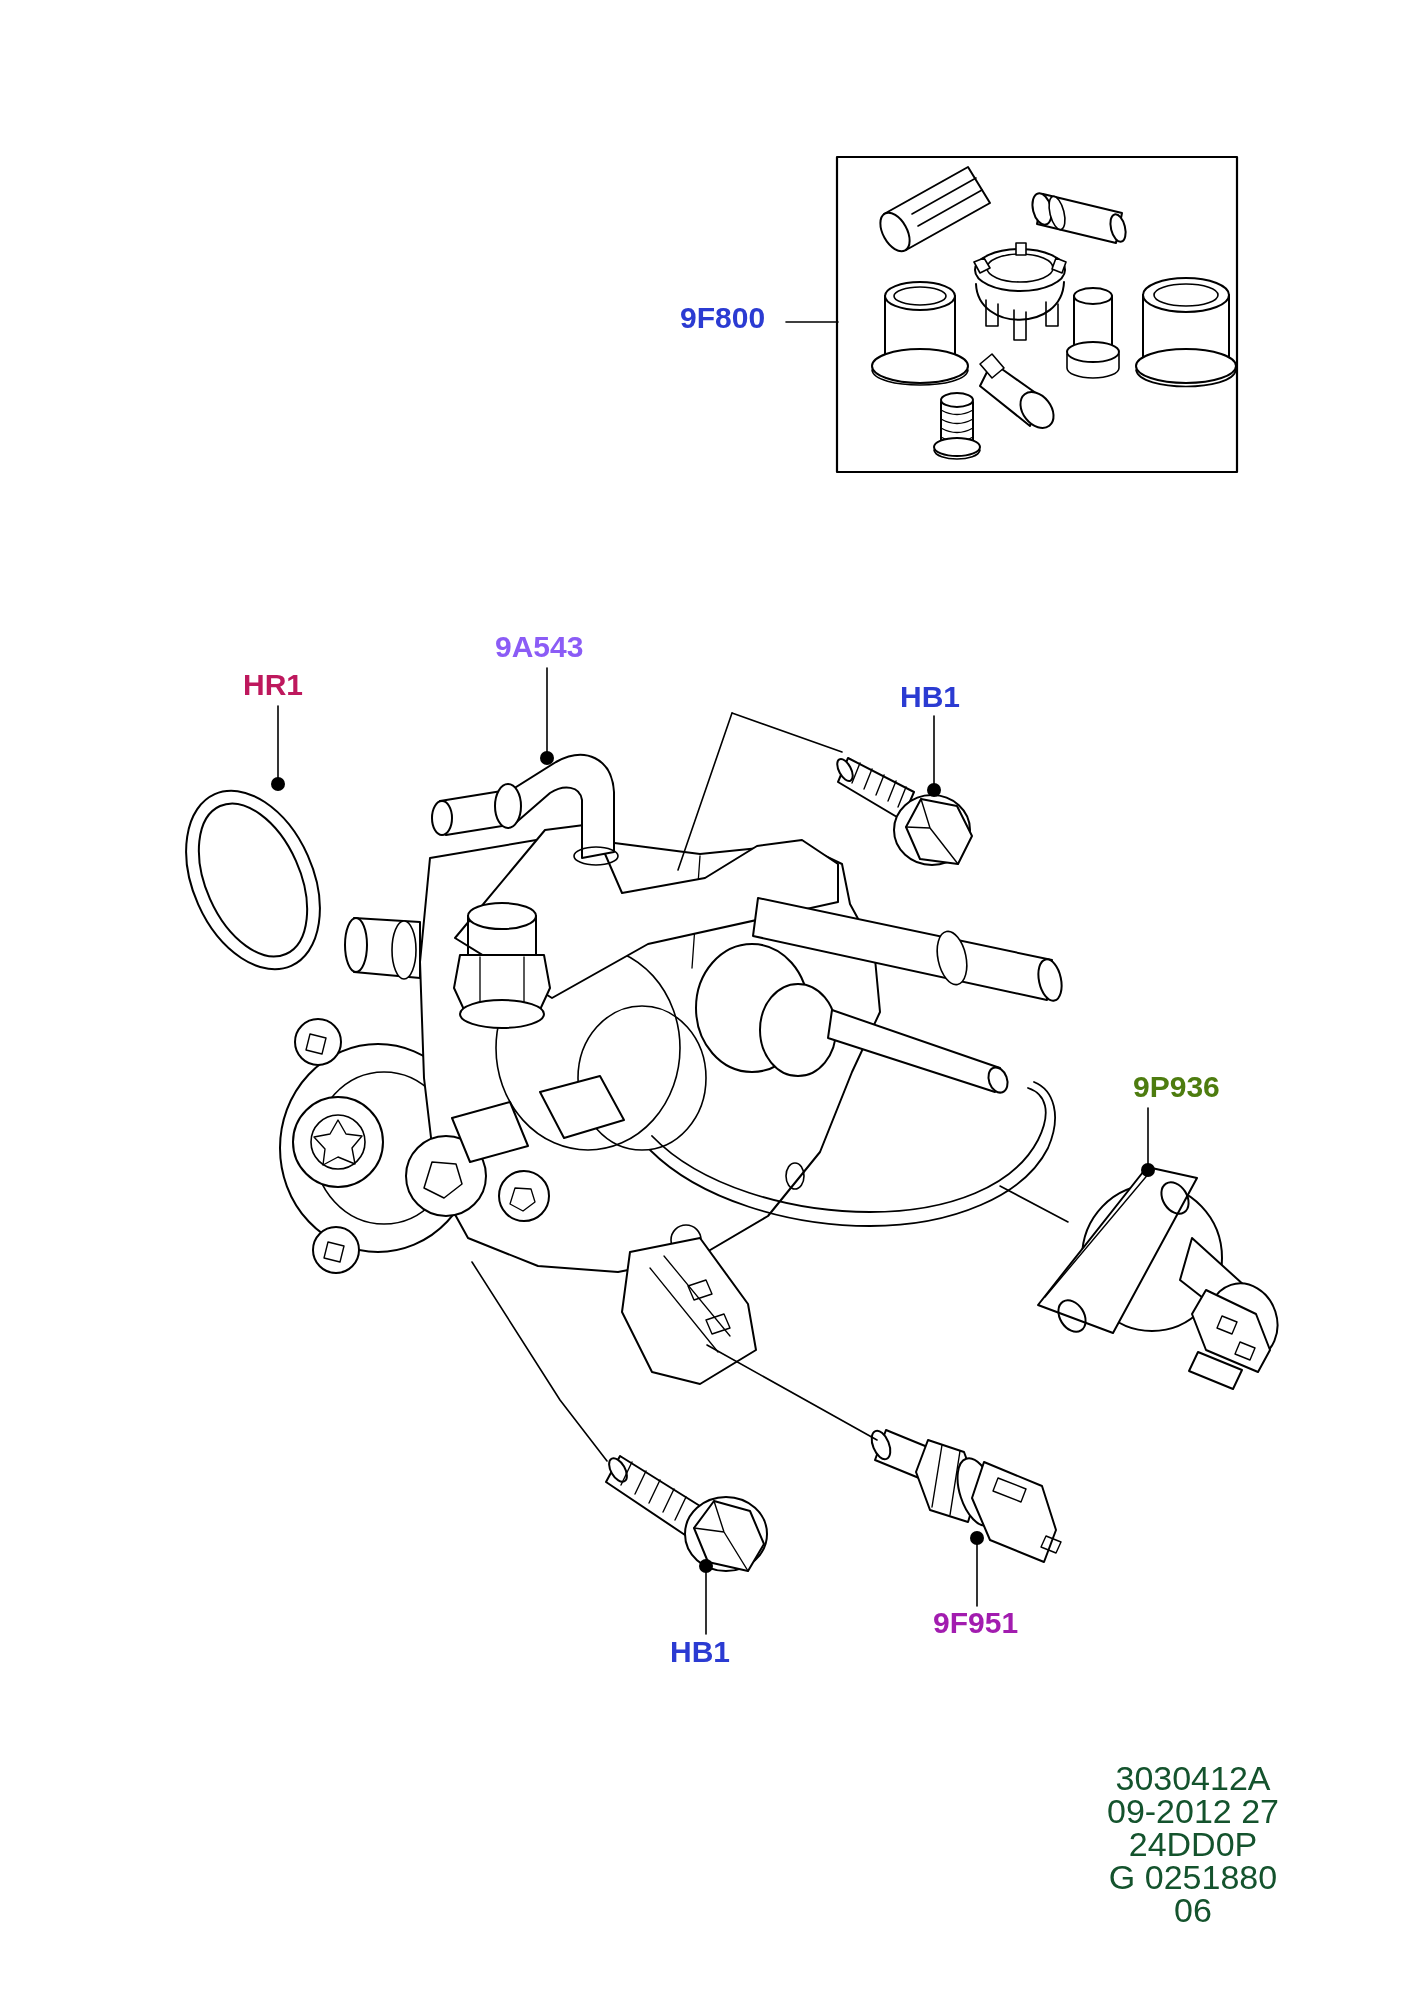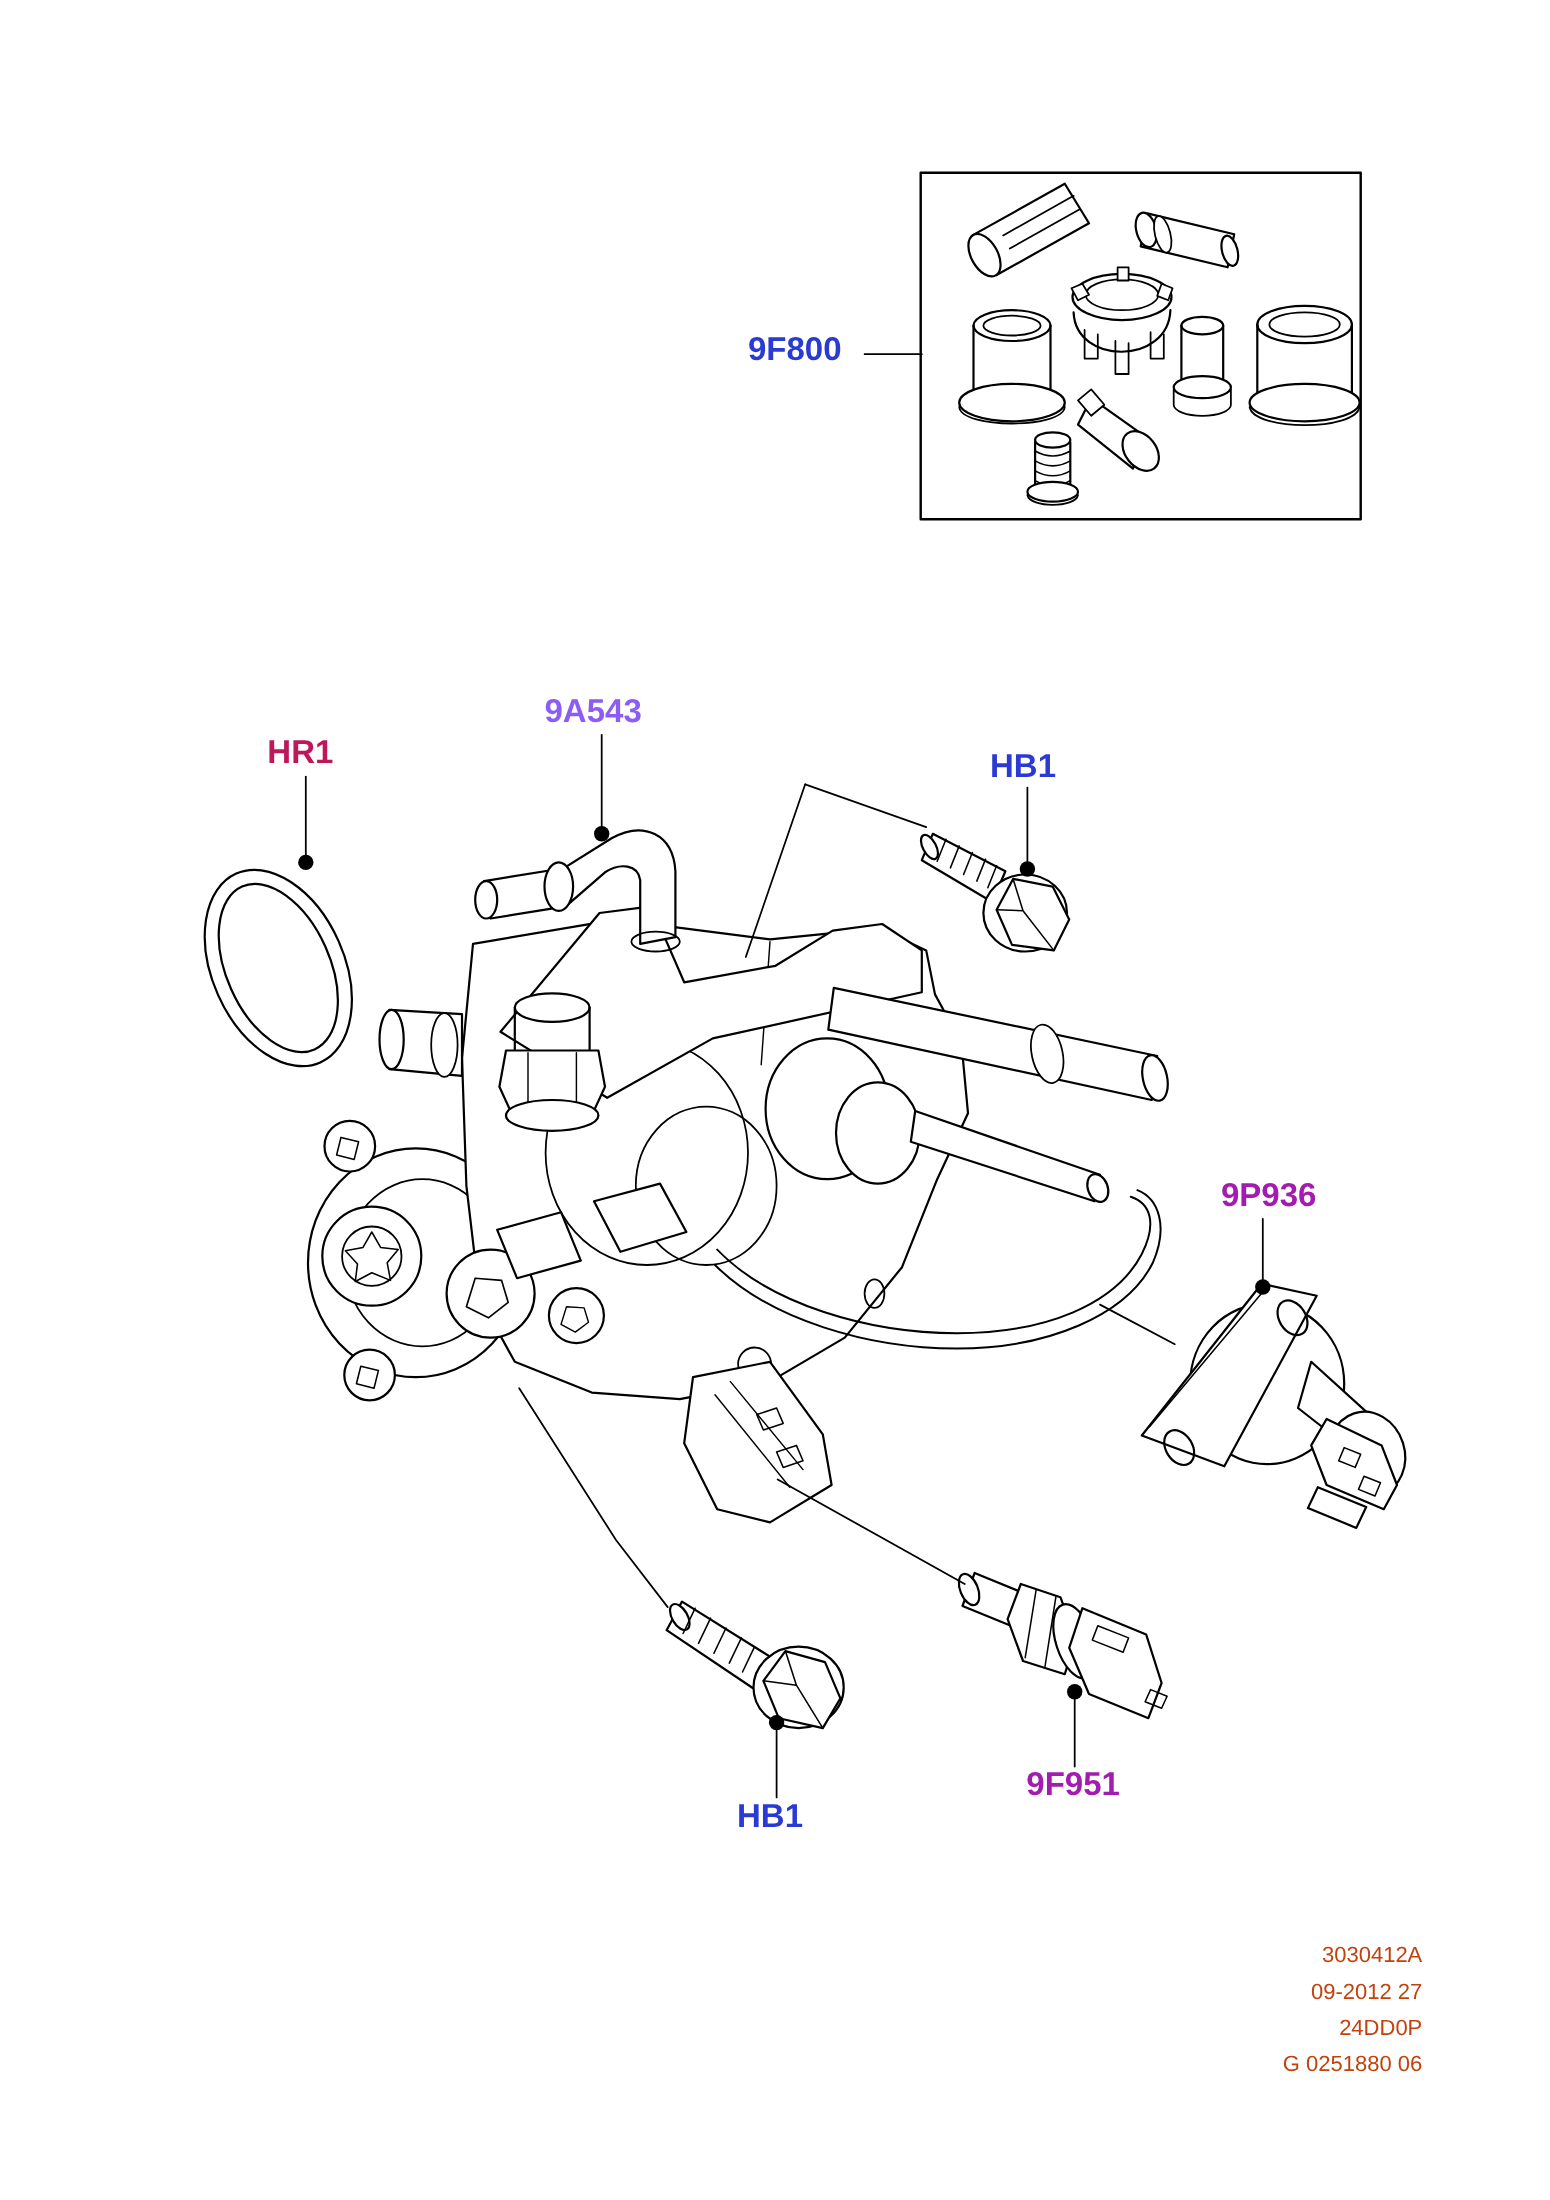--- a/index.html
+++ b/index.html
@@ -19,24 +19,24 @@
     line-height:1;
     color:#2b3bd2;
     white-space:nowrap;
     cursor:pointer;
   }
   .ref-block{
     position:absolute;
     left:1093px;
     top:1762px;
     width:200px;
-    text-align:right;
-    font-size:20px;
+    text-align:center;
+    font-size:34px;
     line-height:33px;
-    color:#c2410c;
+    color:#14532d;
   }
   .copyright{
     position:absolute;
     left:363px;
     top:1886px;
     font-size:24px;
     color:#000;
     white-space:nowrap;
   }
 </style>
@@ -224,21 +224,21 @@
         <circle cx="977" cy="1538" r="7"></circle>
         <circle cx="706" cy="1566" r="7"></circle>
       </g>
     </g>
   </svg>
 
   <div class="part-label" style="left: 680px; top: 303px; color: rgb(43, 59, 210);">9F800</div>
   <div class="part-label" style="left: 243px; top: 670px; color: #be185d;">HR1</div>
   <div class="part-label" style="left: 495px; top: 632px; color: #8b5cf6;">9A543</div>
   <div class="part-label" style="left: 900px; top: 682px; color: rgb(43, 59, 210);">HB1</div>
-  <div class="part-label" style="left: 1110px; top: 1072px; color: #a21caf; text-align: center;">9P936</div>
+  <div class="part-label" style="left: 1133px; top: 1072px; color: #4d7c0f; text-align: center;">9P936</div>
   <div class="part-label" style="left: 933px; top: 1608px; color: #a21caf;">9F951</div>
   <div class="part-label" style="left: 670px; top: 1637px; color: rgb(43, 59, 210);">HB1</div>
 
   <div class="ref-block">
     <div>3030412A</div>
     <div>09-2012 27</div>
     <div>24DD0P</div>
     <div>G 0251880 06</div>
   </div>
 

